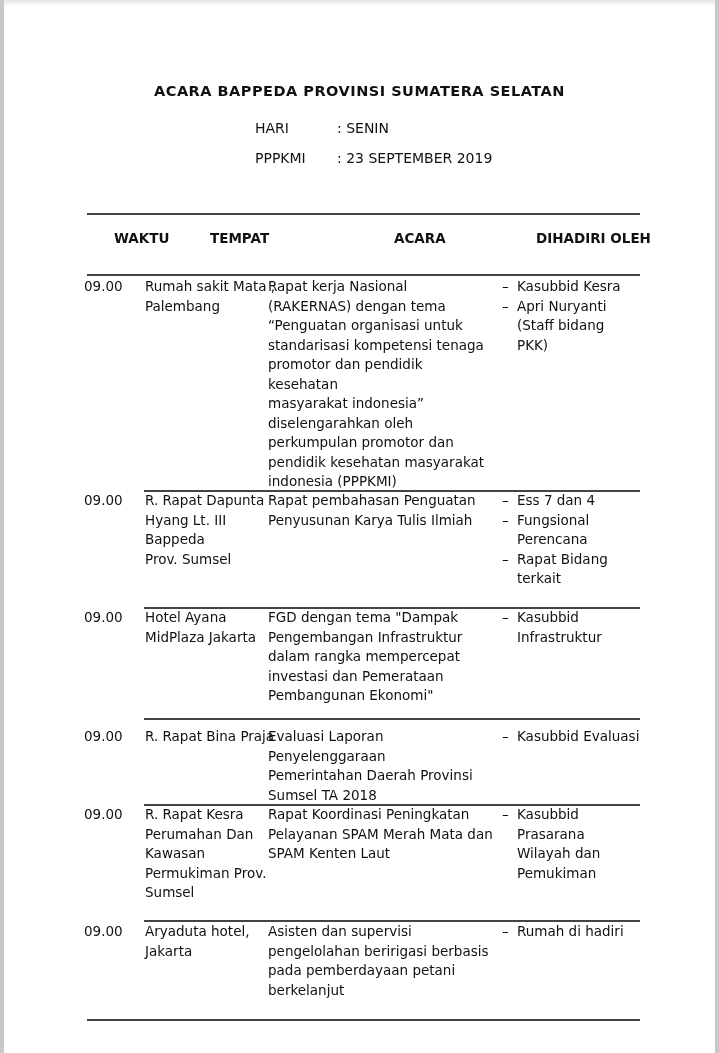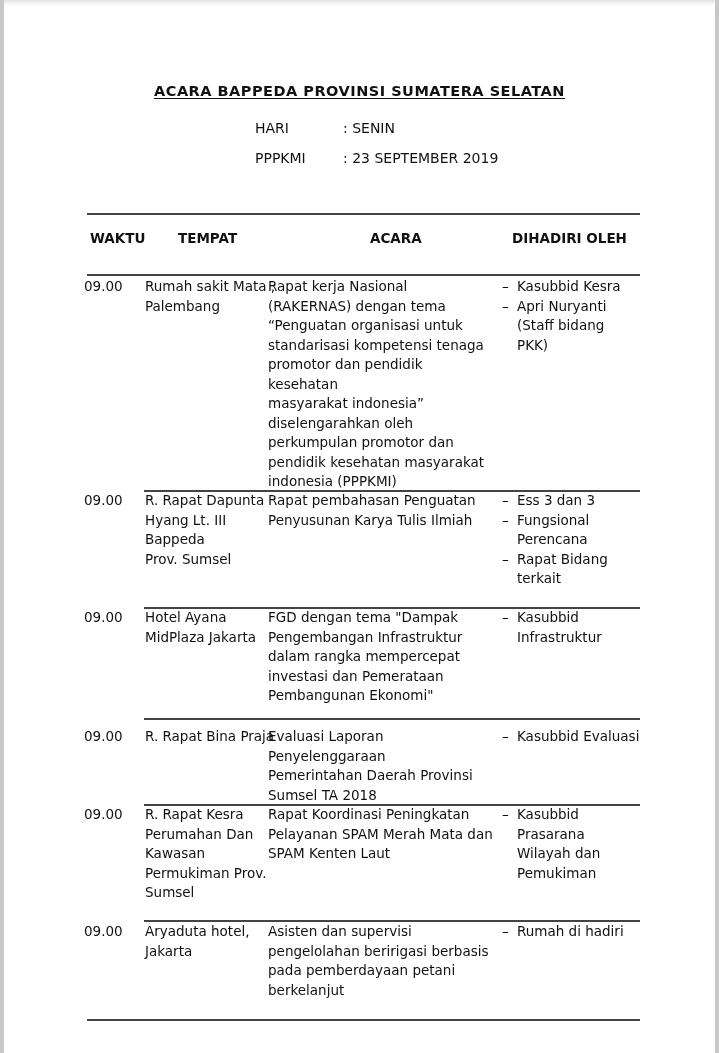--- a/index.html
+++ b/index.html
@@ -10,32 +10,32 @@
     color: #111;
   }
   .page {
     position: absolute; left: 4px; top: 0; width: 711px; height: 1053px;
     background: #fff;
     box-shadow: inset 0 6px 6px -5px rgba(0,0,0,0.18);
   }
   .title {
     position: absolute; left: 0; right: 0; top: 83px; text-align: center;
     font-weight: bold; font-size: 14.5px; letter-spacing: 0.5px;
-    text-decoration: underline; text-underline-offset: 2px;
+    text-underline-offset: 2px;
   }
   .meta { position: absolute; left: 251px; font-size: 14px; }
   .meta .k { position: absolute; left: 0; white-space: nowrap; }
-  .meta .v { position: absolute; left: 88px; white-space: nowrap; }
+  .meta .v { position: absolute; left: 82px; white-space: nowrap; }
   .meta-hari { top: 120px; }
   .meta-tgl { top: 150px; }
 
   .hline { position: absolute; left: 83px; width: 553px; height: 1.5px; background: #444; }
   .hline.sub { left: 140px; width: 496px; }
 
-  .thead { position: absolute; top: 230px; font-size: 13.5px; font-weight: bold; }
+  .thead { position: absolute; top: 230px; font-size: 13.5px; font-weight: bold; margin-left: 24px; }
   .row { position: absolute; left: 0; right: 0; font-size: 13.5px; line-height: 19.5px; }
   .cell { position: absolute; top: 0; white-space: pre-line; }
   .c-time { left: 80px; }
   .c-place { left: 141px; width: 135px; }
   .c-event { left: 264px; width: 225px; }
   .c-att { left: 498px; width: 140px; }
   .att-item { position: relative; padding-left: 15px; white-space: pre-line; }
   .att-item .dash { position: absolute; left: 0; top: 0; }
 </style>
 </head>
@@ -49,21 +49,21 @@
     <span class="v">: SENIN</span>
   </div>
   <div class="meta meta-tgl">
     <span class="k">PPPKMI</span>
     <span class="v">: 23 SEPTEMBER 2019</span>
   </div>
 
   <div class="hline" style="top:213px"></div>
 
   <div class="thead" style="left:86px">WAKTU</div>
-  <div class="thead" style="left:174px">TEMPAT</div>
+  <div class="thead" style="left:182px">TEMPAT</div>
   <div class="thead" style="left:366px">ACARA</div>
   <div class="thead" style="left:508px">DIHADIRI OLEH</div>
 
   <div class="hline" style="top:274px"></div>
 
   <div id="rows">
       <div class="row" style="top: 277px;">
         <div class="cell c-time">09.00</div>
         <div class="cell c-place">Rumah sakit Mata ,
 Palembang</div>
@@ -83,21 +83,21 @@
       </div>
       <div class="hline sub" style="top: 490px;"></div>
       <div class="row" style="top: 491px;">
         <div class="cell c-time">09.00</div>
         <div class="cell c-place">R. Rapat Dapunta
 Hyang Lt. III
 Bappeda
 Prov. Sumsel</div>
         <div class="cell c-event">Rapat pembahasan Penguatan
 Penyusunan Karya Tulis Ilmiah</div>
-        <div class="cell c-att"><div class="att-item"><span class="dash">–</span><span>Ess 3 dan 3</span></div><div class="att-item"><span class="dash">–</span><span>Fungsional
+        <div class="cell c-att"><div class="att-item"><span class="dash">–</span><span>Ess 7 dan 4</span></div><div class="att-item"><span class="dash">–</span><span>Fungsional
 Perencana</span></div><div class="att-item"><span class="dash">–</span><span>Rapat Bidang
 terkait</span></div></div>
       </div>
       <div class="hline sub" style="top: 607px;"></div>
       <div class="row" style="top: 608px;">
         <div class="cell c-time">09.00</div>
         <div class="cell c-place">Hotel Ayana
 MidPlaza Jakarta</div>
         <div class="cell c-event">FGD dengan tema "Dampak
 Pengembangan Infrastruktur

